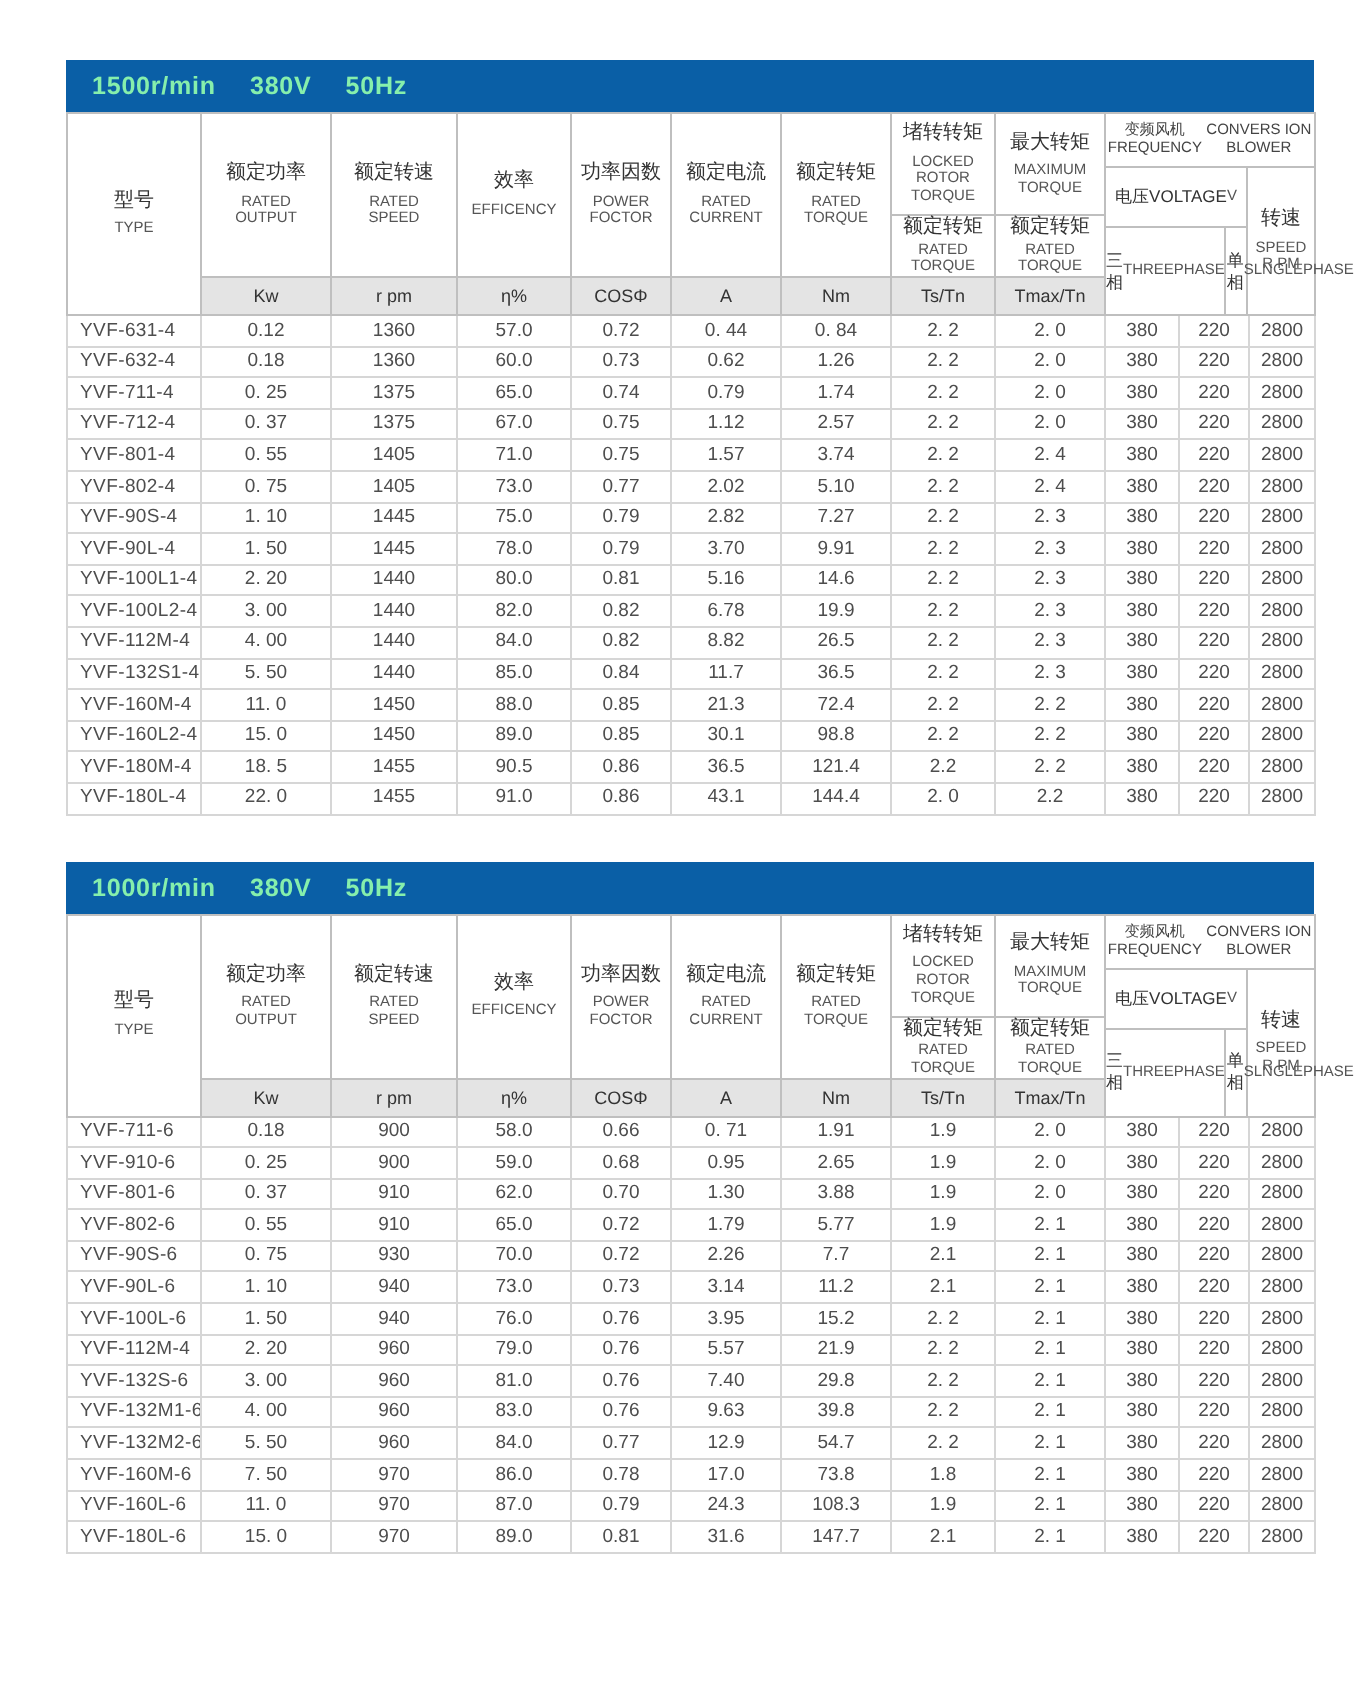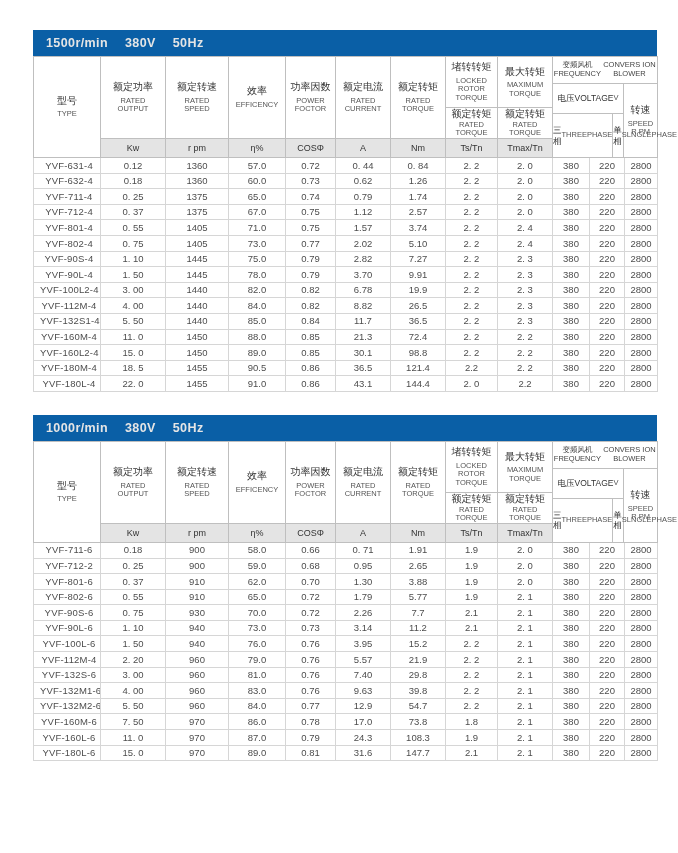--- a/index.html
+++ b/index.html
@@ -6,36 +6,36 @@
   html,body { margin:0; padding:0; }
   body {
     width:678px; height:853px; background:#ffffff; overflow:hidden;
     font-family:"Liberation Sans", sans-serif;
     -webkit-font-smoothing:antialiased;
   }
   .page { padding:30px 0 0 33px; }
   .spec-block { width:624px; margin-bottom:23px; }
 
   .title-bar {
-    height:26px; width:624px; background:#0a5fa6; color:#e5e5e5;
+    height:26px; width:624px; background:#0a5fa6; color:#86efac;
     display:flex; align-items:center; padding-left:13px; gap:17px;
     font-size:12.5px; font-weight:bold; letter-spacing:0.4px;
   }
 
   table.spec {
     width:624px; table-layout:fixed; border-collapse:collapse;
     border:1px solid #bfbfbf;
   }
   th { padding:0; vertical-align:top; font-weight:normal; border:1px solid #bfbfbf; }
   td {
     height:15.6px; padding:0 2px; border:1px solid #d6d6d6;
     font-size:9.5px; color:#4d4d4d; text-align:center;
     white-space:pre; line-height:1; overflow:hidden;
   }
-  td.model { text-align:center; padding-left:6px; letter-spacing:0.2px; }
+  td.model { text-align:left; padding-left:6px; letter-spacing:0.2px; }
 
   
   .hwrap  { display:flex; flex-direction:column; height:100px; }
   .hmain  { height:82px; display:flex; flex-direction:column; justify-content:center;
             align-items:center; border-bottom:1px solid #bfbfbf; }
   .typewrap { height:100px; display:flex; flex-direction:column; justify-content:center; align-items:center; }
   .zh  { font-size:10px; color:#333; line-height:1.25; }
   .en  { font-size:7.5px; color:#555; line-height:1.15; text-align:center; }
   .en-gap { margin-top:3px; }
   .unit {
@@ -337,20 +337,34 @@
             <td class="">0.79</td>
             <td class="">3.70</td>
             <td class="">9.91</td>
             <td class="">2. 2</td>
             <td class="">2. 3</td>
             <td class="">380</td>
             <td class="">220</td>
             <td class="">2800</td>
           </tr>
           <tr>
+            <td class="model">YVF-100L1-4</td>
+            <td class="">2. 20</td>
+            <td class="">1440</td>
+            <td class="">80.0</td>
+            <td class="">0.81</td>
+            <td class="">5.16</td>
+            <td class="">14.6</td>
+            <td class="">2. 2</td>
+            <td class="">2. 3</td>
+            <td class="">380</td>
+            <td class="">220</td>
+            <td class="">2800</td>
+          </tr>
+          <tr>
             <td class="model">YVF-100L2-4</td>
             <td class="">3. 00</td>
             <td class="">1440</td>
             <td class="">82.0</td>
             <td class="">0.82</td>
             <td class="">6.78</td>
             <td class="">19.9</td>
             <td class="">2. 2</td>
             <td class="">2. 3</td>
             <td class="">380</td>
@@ -617,21 +631,21 @@
             <td class="">0.66</td>
             <td class="">0. 71</td>
             <td class="">1.91</td>
             <td class="">1.9</td>
             <td class="">2. 0</td>
             <td class="">380</td>
             <td class="">220</td>
             <td class="">2800</td>
           </tr>
           <tr>
-            <td class="model">YVF-712-2</td>
+            <td class="model">YVF-910-6</td>
             <td class="">0. 25</td>
             <td class="">900</td>
             <td class="">59.0</td>
             <td class="">0.68</td>
             <td class="">0.95</td>
             <td class="">2.65</td>
             <td class="">1.9</td>
             <td class="">2. 0</td>
             <td class="">380</td>
             <td class="">220</td>

